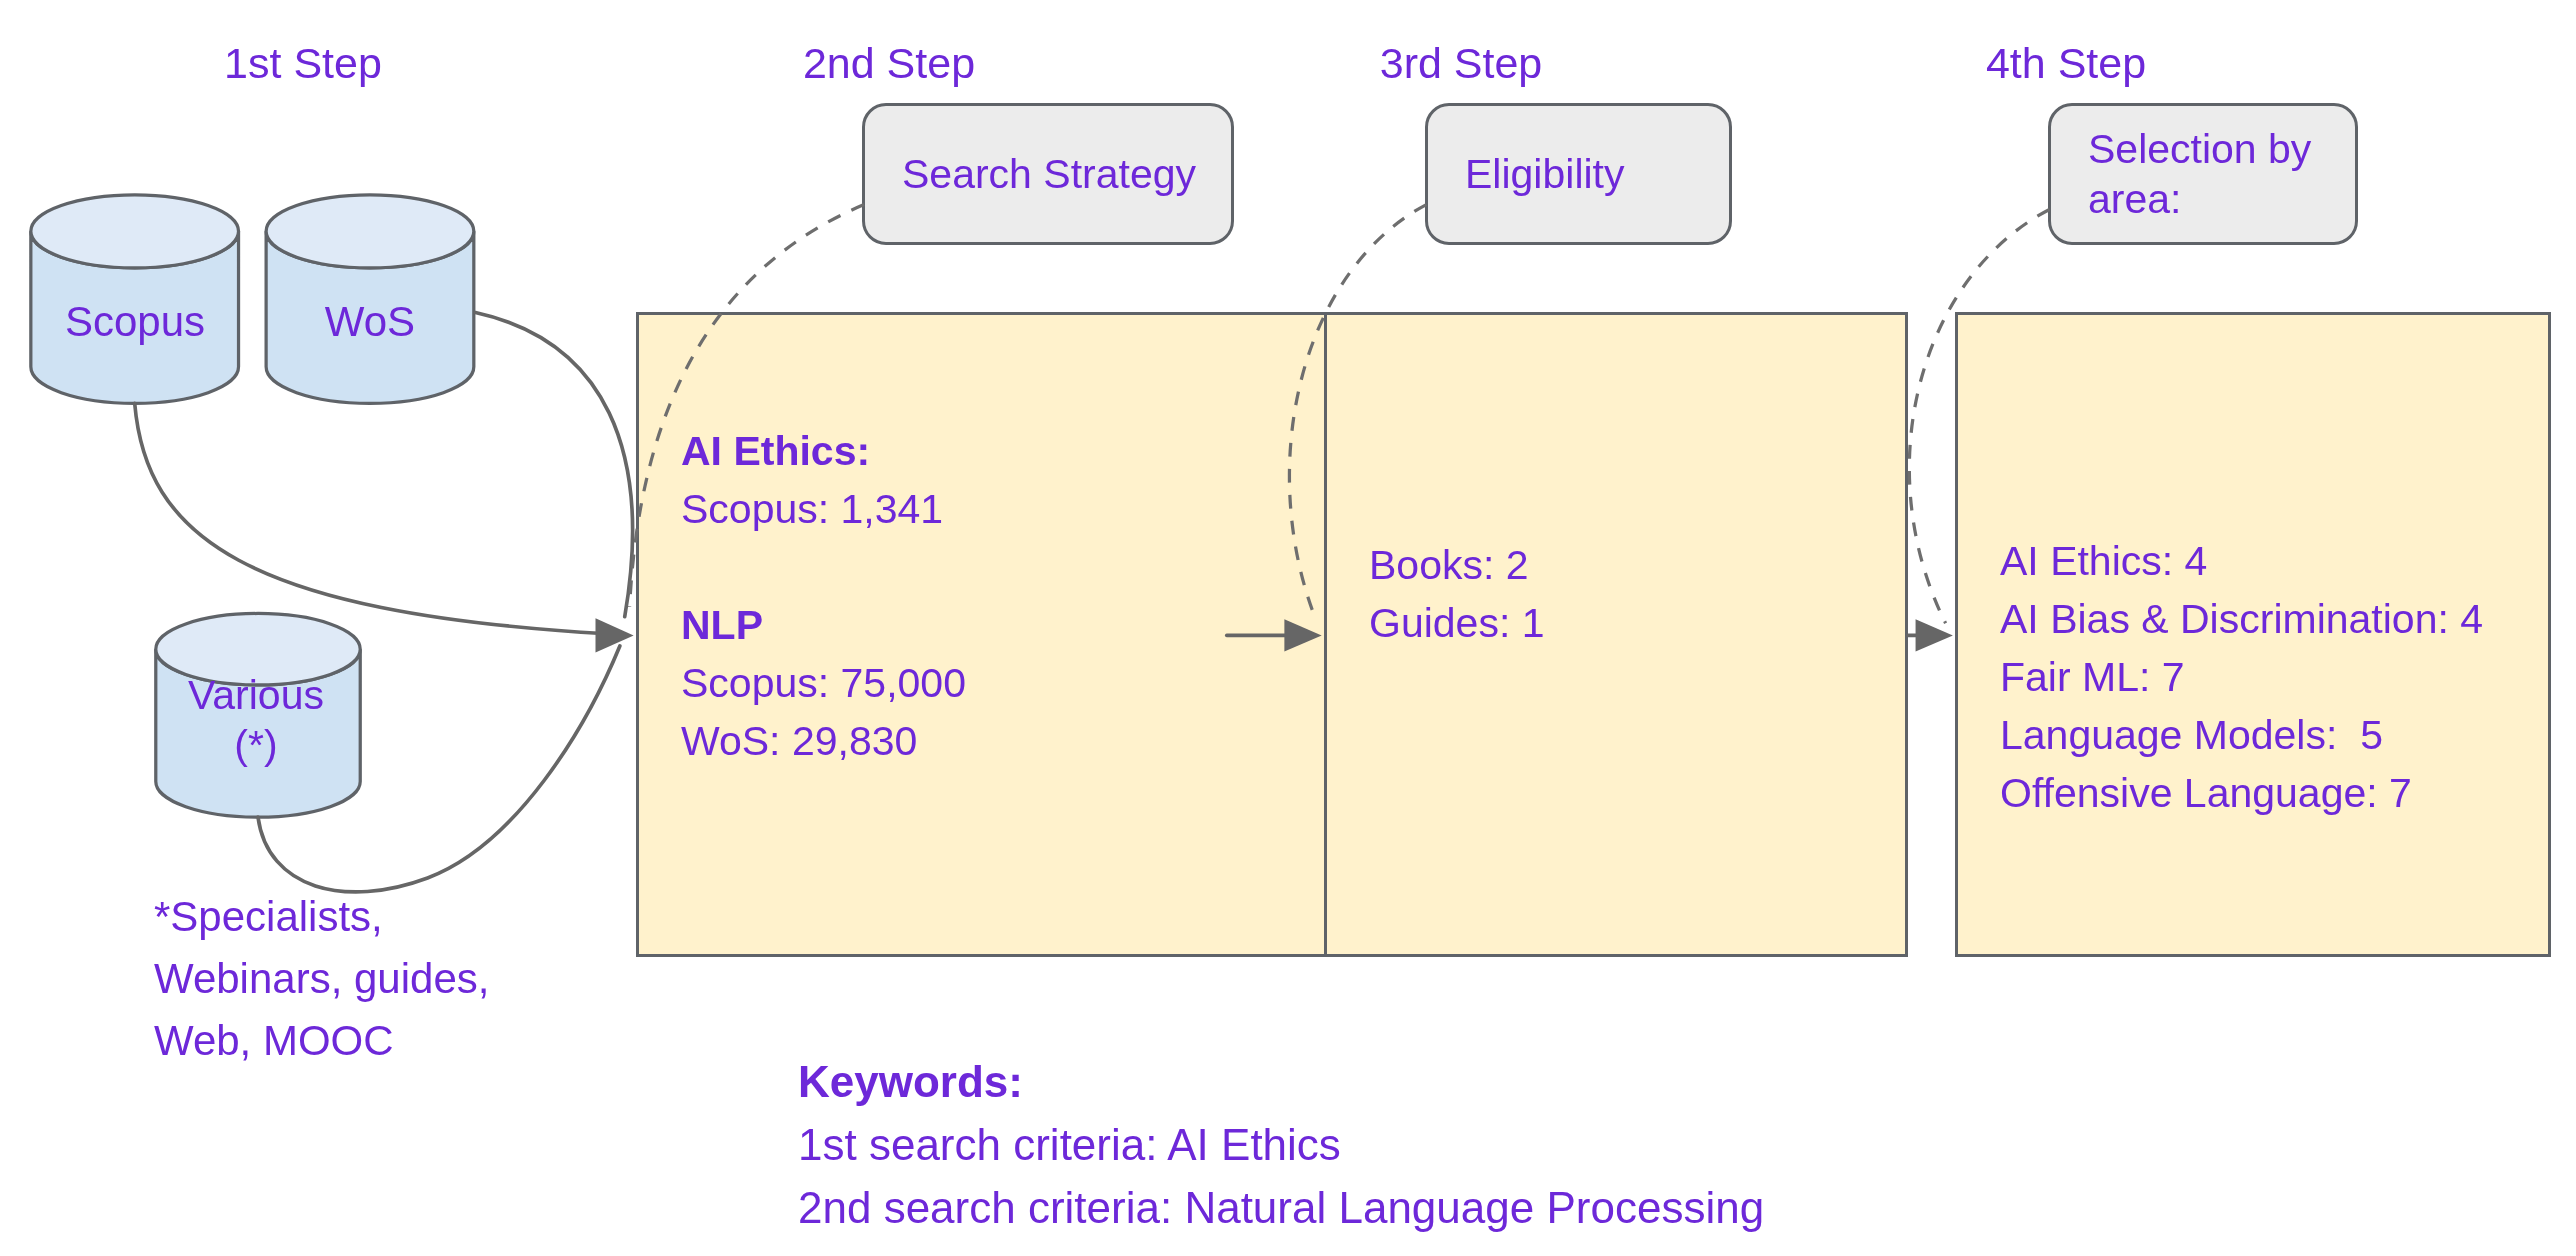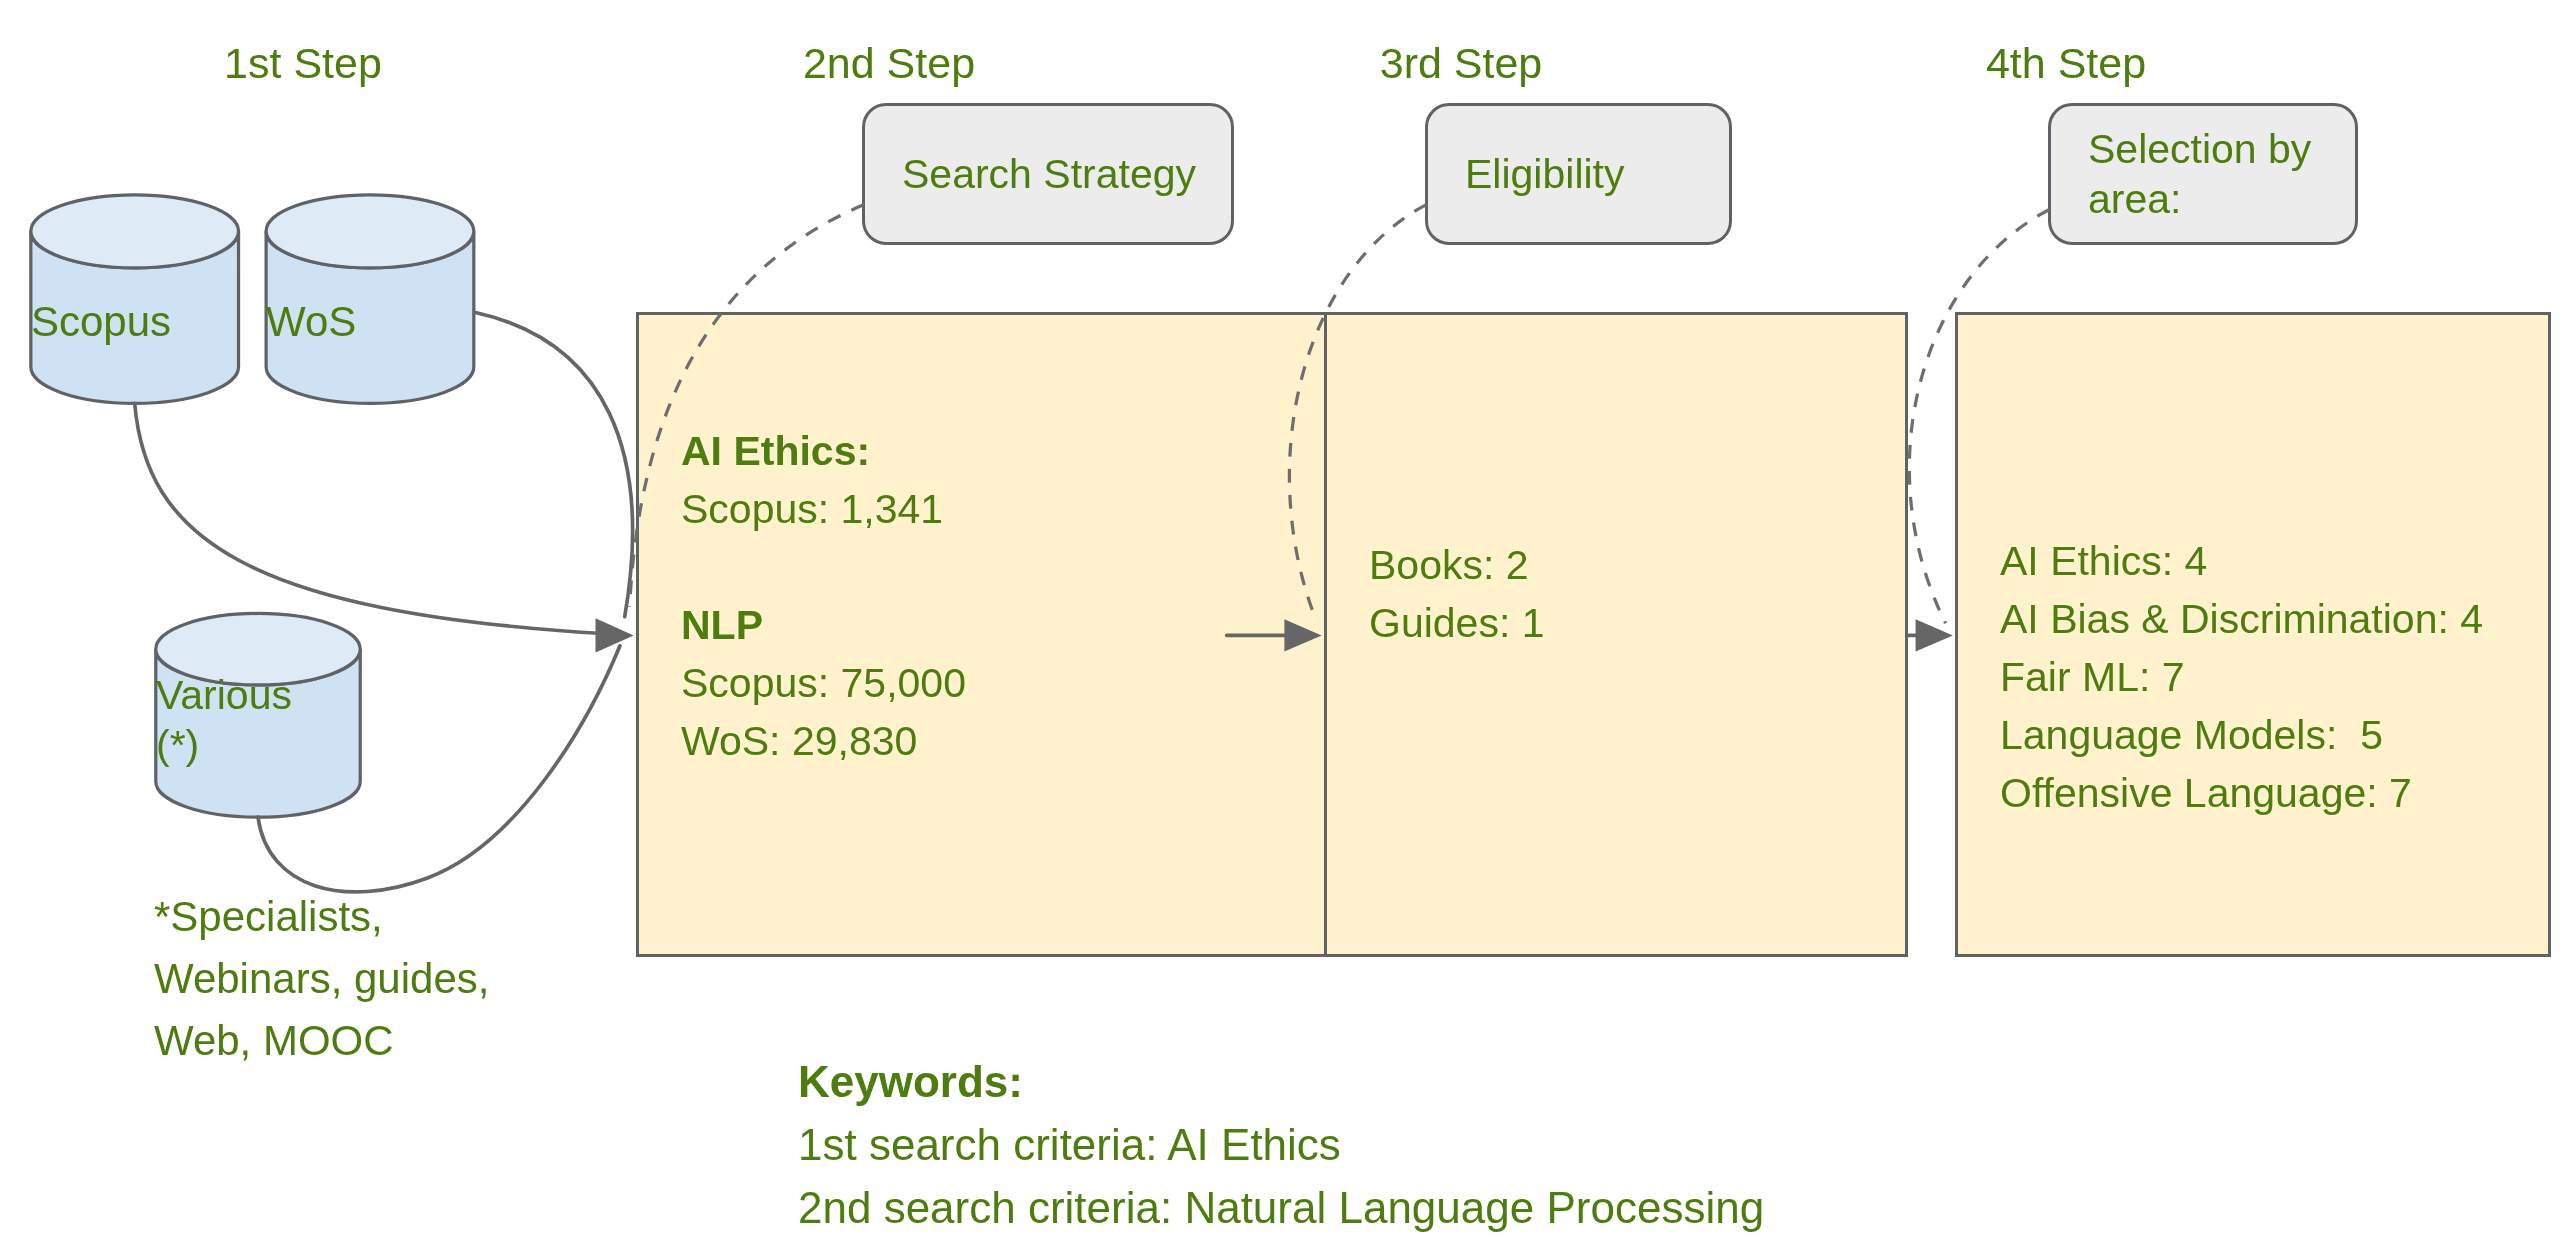--- a/index.html
+++ b/index.html
@@ -7,21 +7,21 @@
     margin: 0;
     padding: 0;
     background: #ffffff;
   }
   #canvas {
     position: relative;
     width: 2576px;
     height: 1257px;
     background: #ffffff;
     font-family: "Liberation Sans", sans-serif;
-    color: #4d7c0f;
+    color: #6d28d9;
     overflow: hidden;
   }
 
   
   .step-label {
     position: absolute;
     top: 39px;
     transform: translateX(-50%);
     font-size: 43px;
     line-height: 49px;
@@ -78,20 +78,21 @@
     display: block;
     white-space: pre;
     line-height: 58px;
   }
   .section-title { font-weight: bold; }
   .section + .section { margin-top: 58px; }
 
   
   .cyl-label {
     position: absolute;
+    text-align: center;
     font-size: 42px;
     line-height: 50px;
     z-index: 4;
   }
   #scopus-label  { left: 31px;  top: 297px; width: 208px; }
   #wos-label     { left: 266px; top: 297px; width: 208px; }
   #various-label { left: 156px; top: 670px; width: 200px; font-size: 41px; }
 
   
   #footnote {

